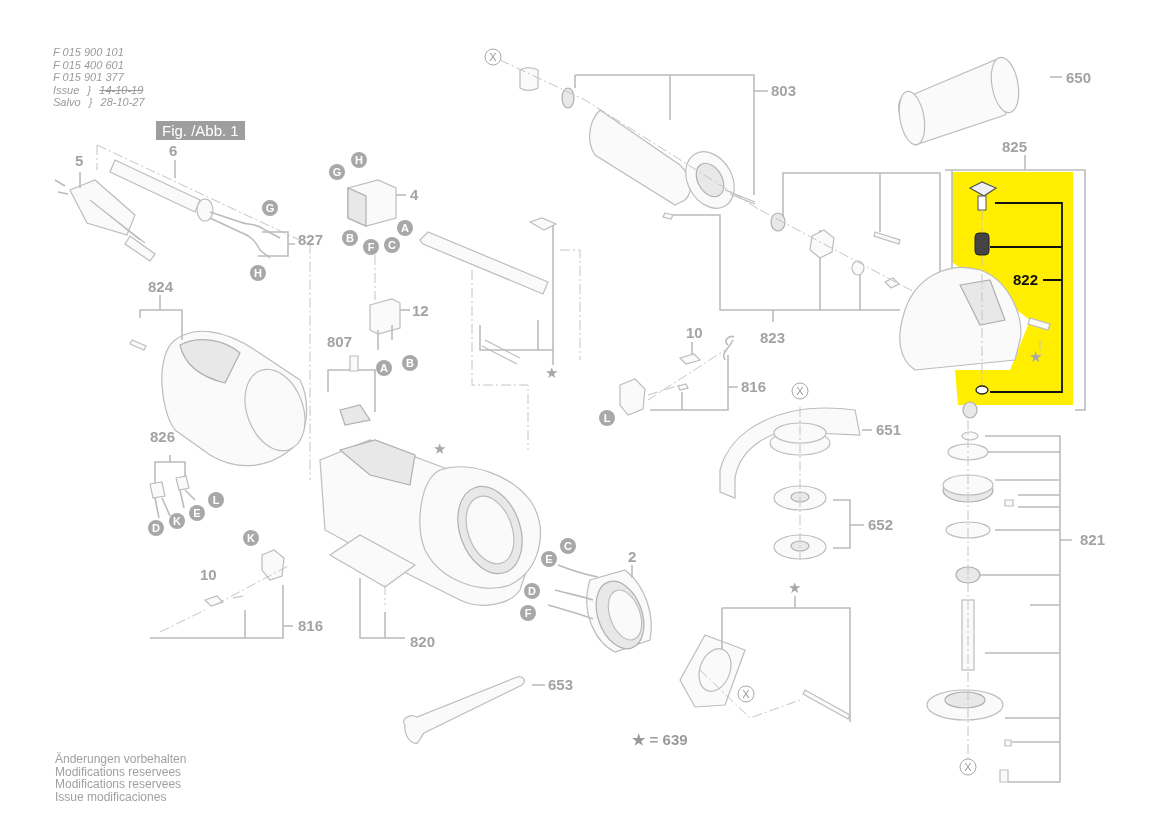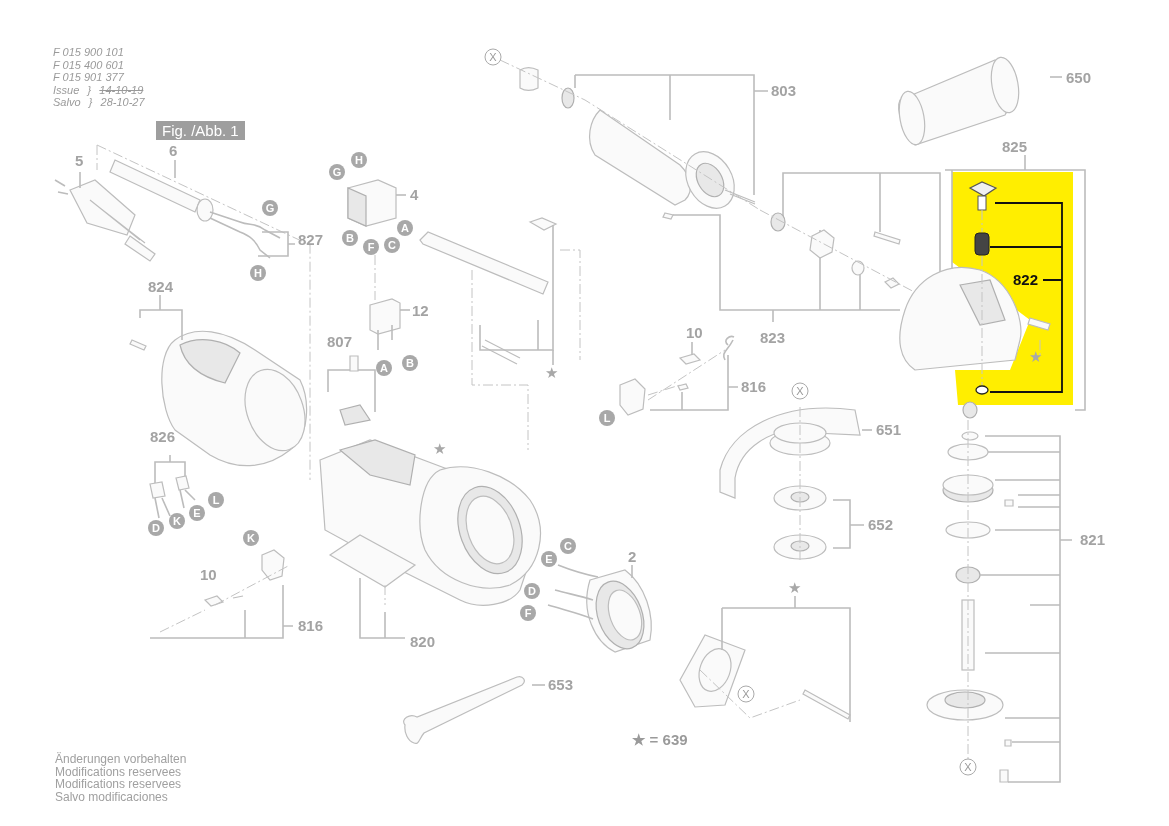--- a/index.html
+++ b/index.html
@@ -292,16 +292,16 @@
   <div>F 015 901 377</div>
   <div><span>Issue</span><span class="brace">}</span><span class="strike">14-10-19</span></div>
   <div><span>Salvo</span><span class="brace">}</span><span>28-10-27</span></div>
 </div>
 <div class="fig-badge">Fig. /Abb. 1</div>
 
 <div class="footer">
   <div>Änderungen vorbehalten</div>
   <div>Modifications reservees</div>
   <div>Modifications reservees</div>
-  <div>Salvo modificaciones</div>
+  <div>Issue modificaciones</div>
 </div>
 
 <div class="legend">★ = 639</div>
 
 </body></html>

